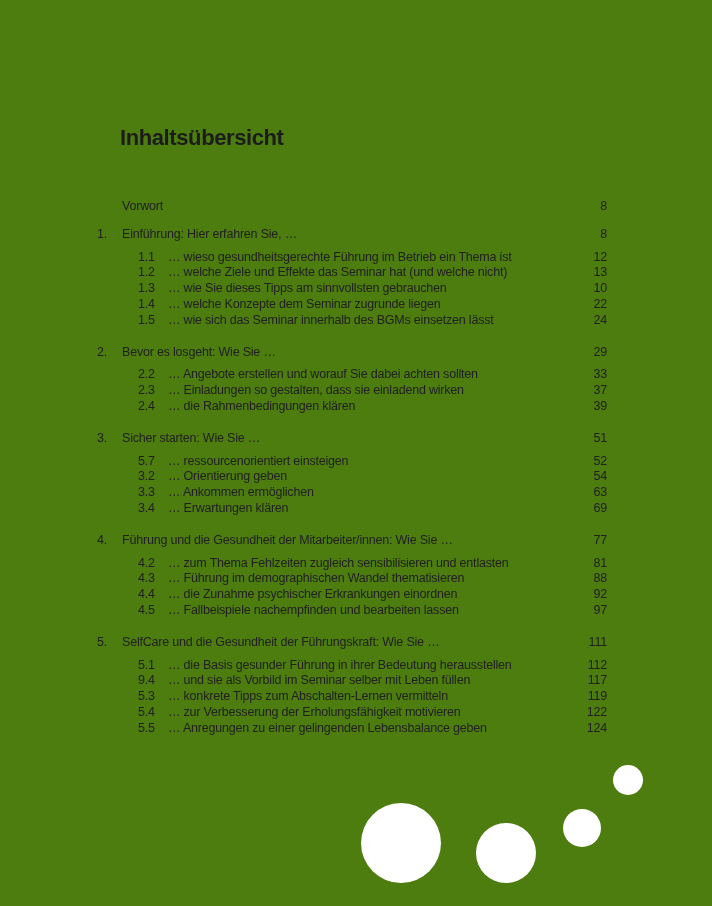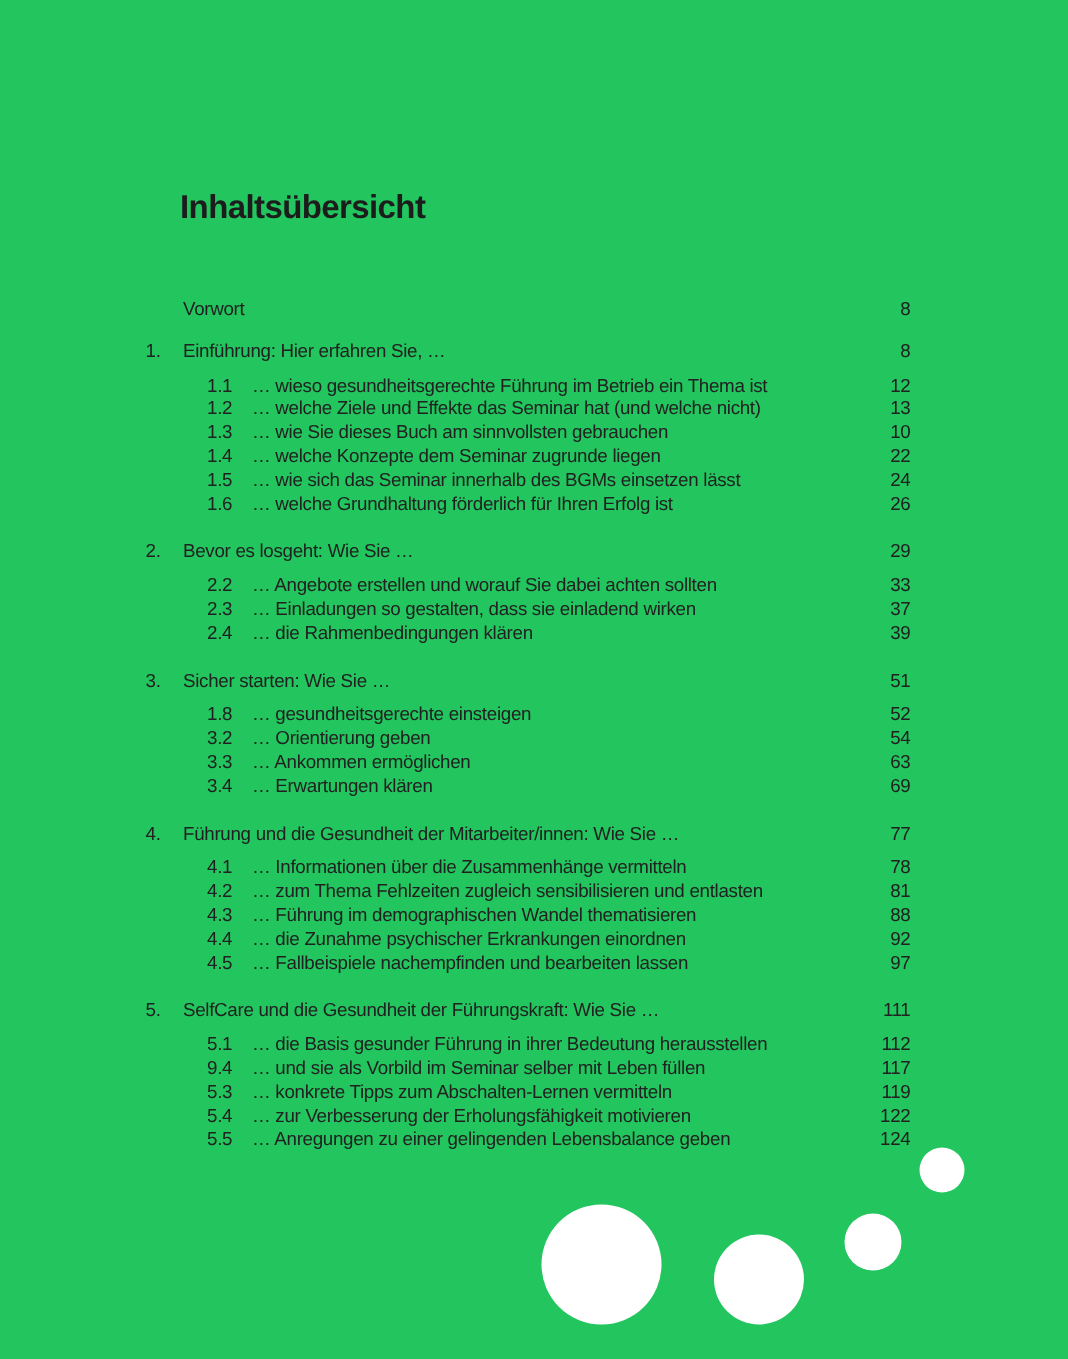--- a/index.html
+++ b/index.html
@@ -66,21 +66,21 @@
     background: #ffffff;
   }
   .circle-1 { left: 361px; top: 803px; width: 80px; height: 80px; }
   .circle-2 { left: 476px; top: 823px; width: 60px; height: 60px; }
   .circle-3 { left: 563px; top: 809px; width: 38px; height: 38px; }
   .circle-4 { left: 613px; top: 765px; width: 30px; height: 30px; }
 </style>
 </head>
 <body style="background: rgb(194, 194, 194);">
 
-<div class="page" style="background: #22c55e; color: rgb(33, 33, 33);">
+<div class="page" style="background: #4d7c0f; color: rgb(33, 33, 33);">
 
   <h1 class="page-title">Inhaltsübersicht</h1>
 
   <div class="toc">
 
     <div class="row">
       <span class="num"></span>
       <span class="title-cell">Vorwort</span>
       <span class="page-cell">8</span>
     </div>
@@ -103,44 +103,38 @@
   <div class="row">
     <span class="indent"></span>
     <span class="subnum">1.2</span>
     <span class="title-cell">… welche Ziele und Effekte das Seminar hat (und welche nicht)</span>
     <span class="page-cell">13</span>
   </div>
 
   <div class="row">
     <span class="indent"></span>
     <span class="subnum">1.3</span>
-    <span class="title-cell">… wie Sie dieses Buch am sinnvollsten gebrauchen</span>
+    <span class="title-cell">… wie Sie dieses Tipps am sinnvollsten gebrauchen</span>
     <span class="page-cell">10</span>
   </div>
 
   <div class="row">
     <span class="indent"></span>
     <span class="subnum">1.4</span>
     <span class="title-cell">… welche Konzepte dem Seminar zugrunde liegen</span>
     <span class="page-cell">22</span>
   </div>
 
   <div class="row">
     <span class="indent"></span>
     <span class="subnum">1.5</span>
     <span class="title-cell">… wie sich das Seminar innerhalb des BGMs einsetzen lässt</span>
     <span class="page-cell">24</span>
   </div>
 
-  <div class="row">
-    <span class="indent"></span>
-    <span class="subnum">1.6</span>
-    <span class="title-cell">… welche Grundhaltung förderlich für Ihren Erfolg ist</span>
-    <span class="page-cell">26</span>
-  </div>
 </div>
   </div>
 
   <div class="section-group">
     <div class="row section-head">
       <span class="num">2.</span>
       <span class="title-cell">Bevor es losgeht: Wie Sie …</span>
       <span class="page-cell">29</span>
     </div>
     <div>
@@ -171,22 +165,22 @@
 
   <div class="section-group">
     <div class="row section-head">
       <span class="num">3.</span>
       <span class="title-cell">Sicher starten: Wie Sie …</span>
       <span class="page-cell">51</span>
     </div>
     <div>
   <div class="row">
     <span class="indent"></span>
-    <span class="subnum">1.8</span>
-    <span class="title-cell">… gesundheitsgerechte einsteigen</span>
+    <span class="subnum">5.7</span>
+    <span class="title-cell">… ressourcenorientiert einsteigen</span>
     <span class="page-cell">52</span>
   </div>
 
   <div class="row">
     <span class="indent"></span>
     <span class="subnum">3.2</span>
     <span class="title-cell">… Orientierung geben</span>
     <span class="page-cell">54</span>
   </div>
 
@@ -206,26 +200,20 @@
 </div>
   </div>
 
   <div class="section-group">
     <div class="row section-head">
       <span class="num">4.</span>
       <span class="title-cell">Führung und die Gesundheit der Mitarbeiter/innen: Wie Sie …</span>
       <span class="page-cell">77</span>
     </div>
     <div>
-  <div class="row">
-    <span class="indent"></span>
-    <span class="subnum">4.1</span>
-    <span class="title-cell">… Informationen über die Zusammenhänge vermitteln</span>
-    <span class="page-cell">78</span>
-  </div>
 
   <div class="row">
     <span class="indent"></span>
     <span class="subnum">4.2</span>
     <span class="title-cell">… zum Thema Fehlzeiten zugleich sensibilisieren und entlasten</span>
     <span class="page-cell">81</span>
   </div>
 
   <div class="row">
     <span class="indent"></span>

